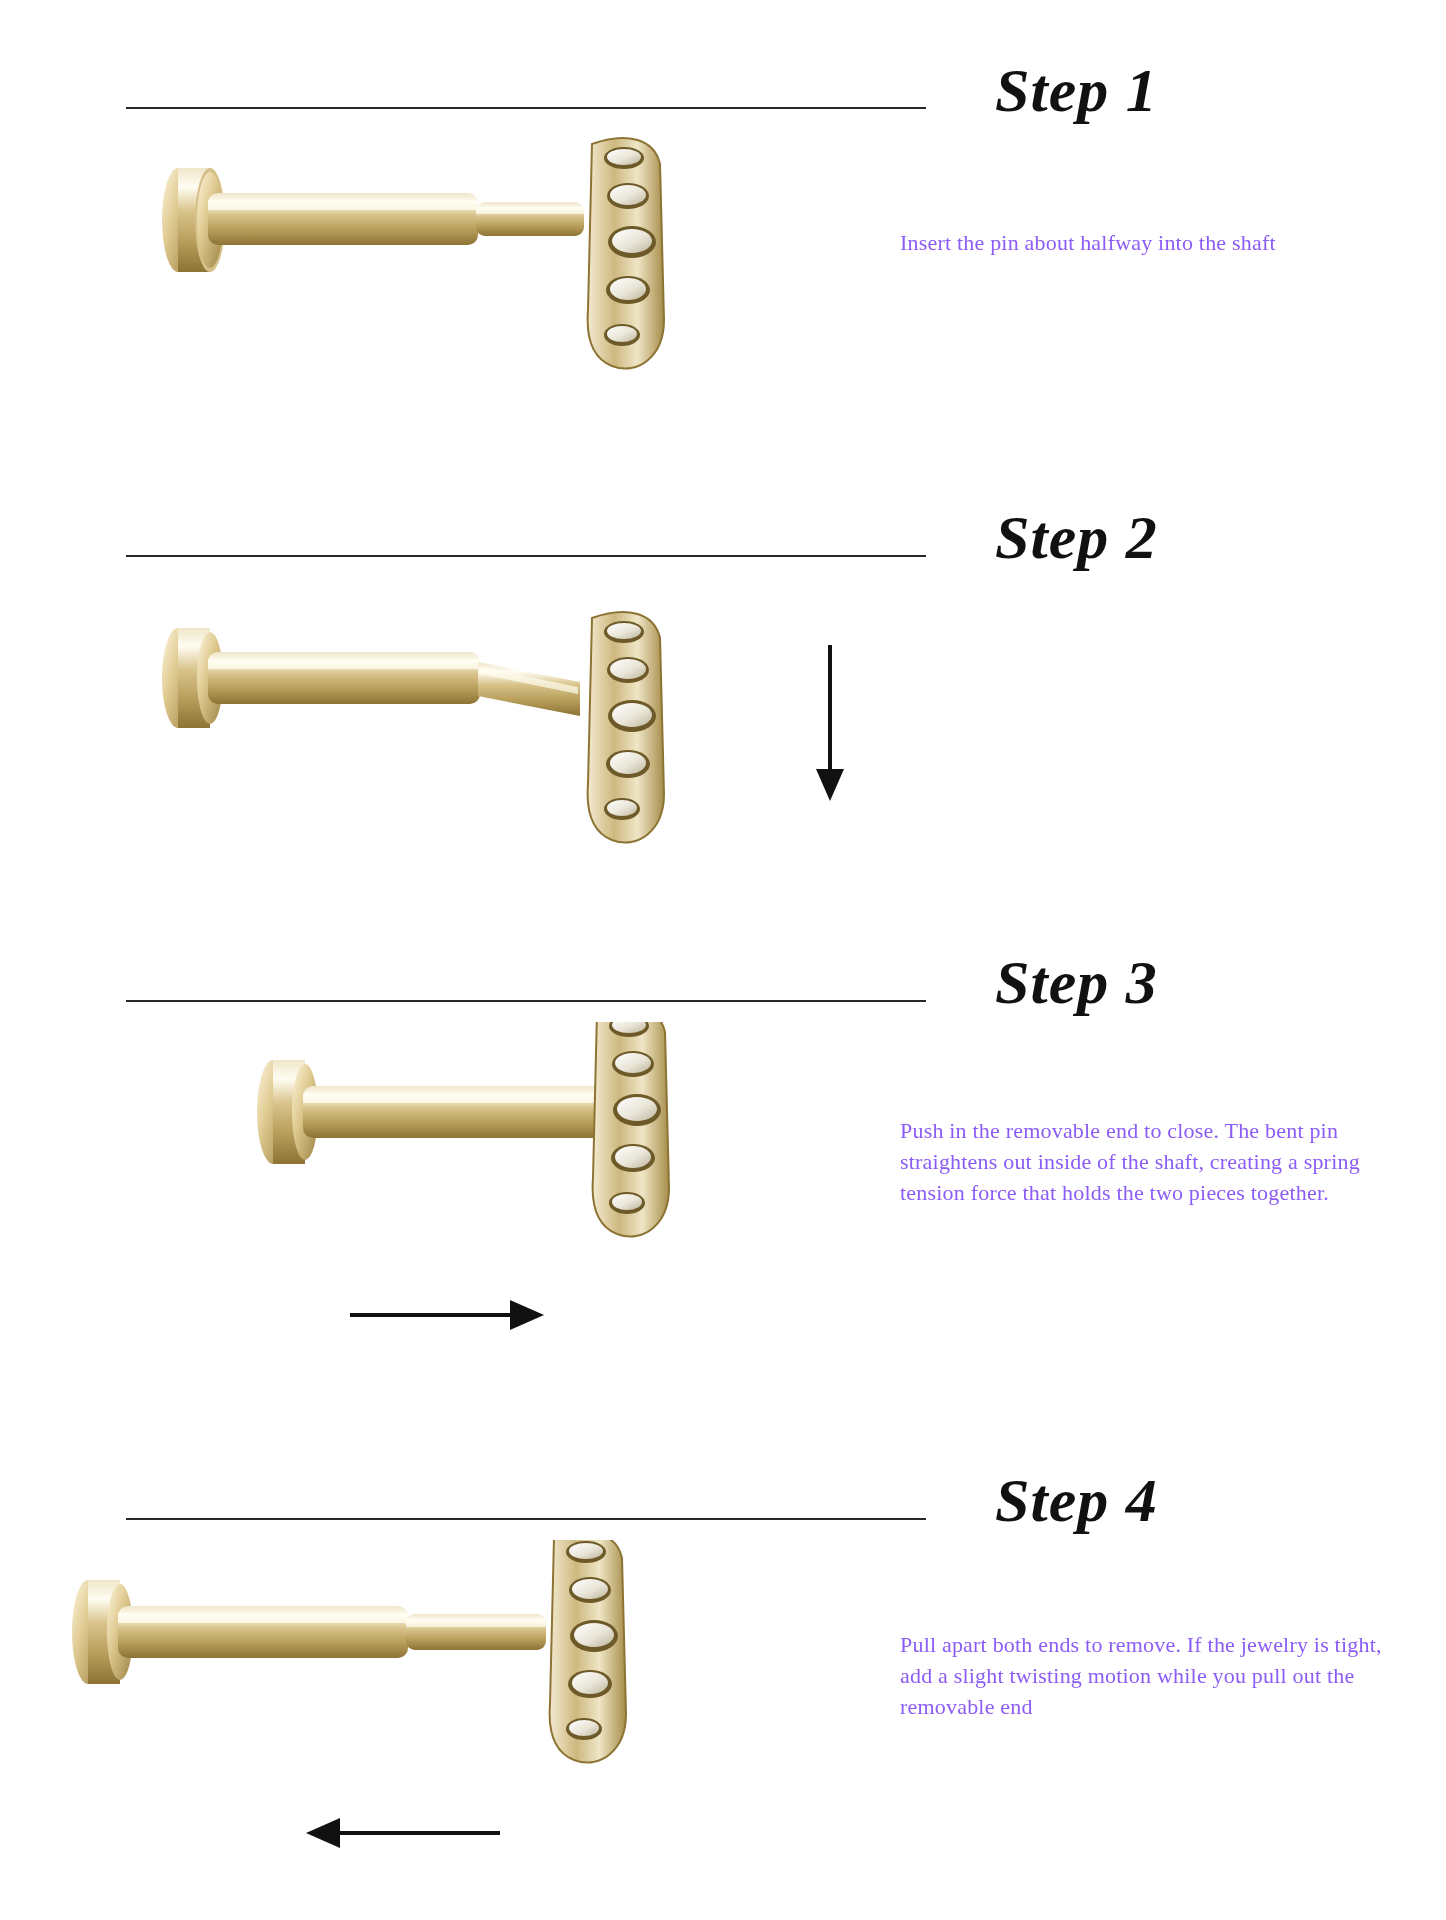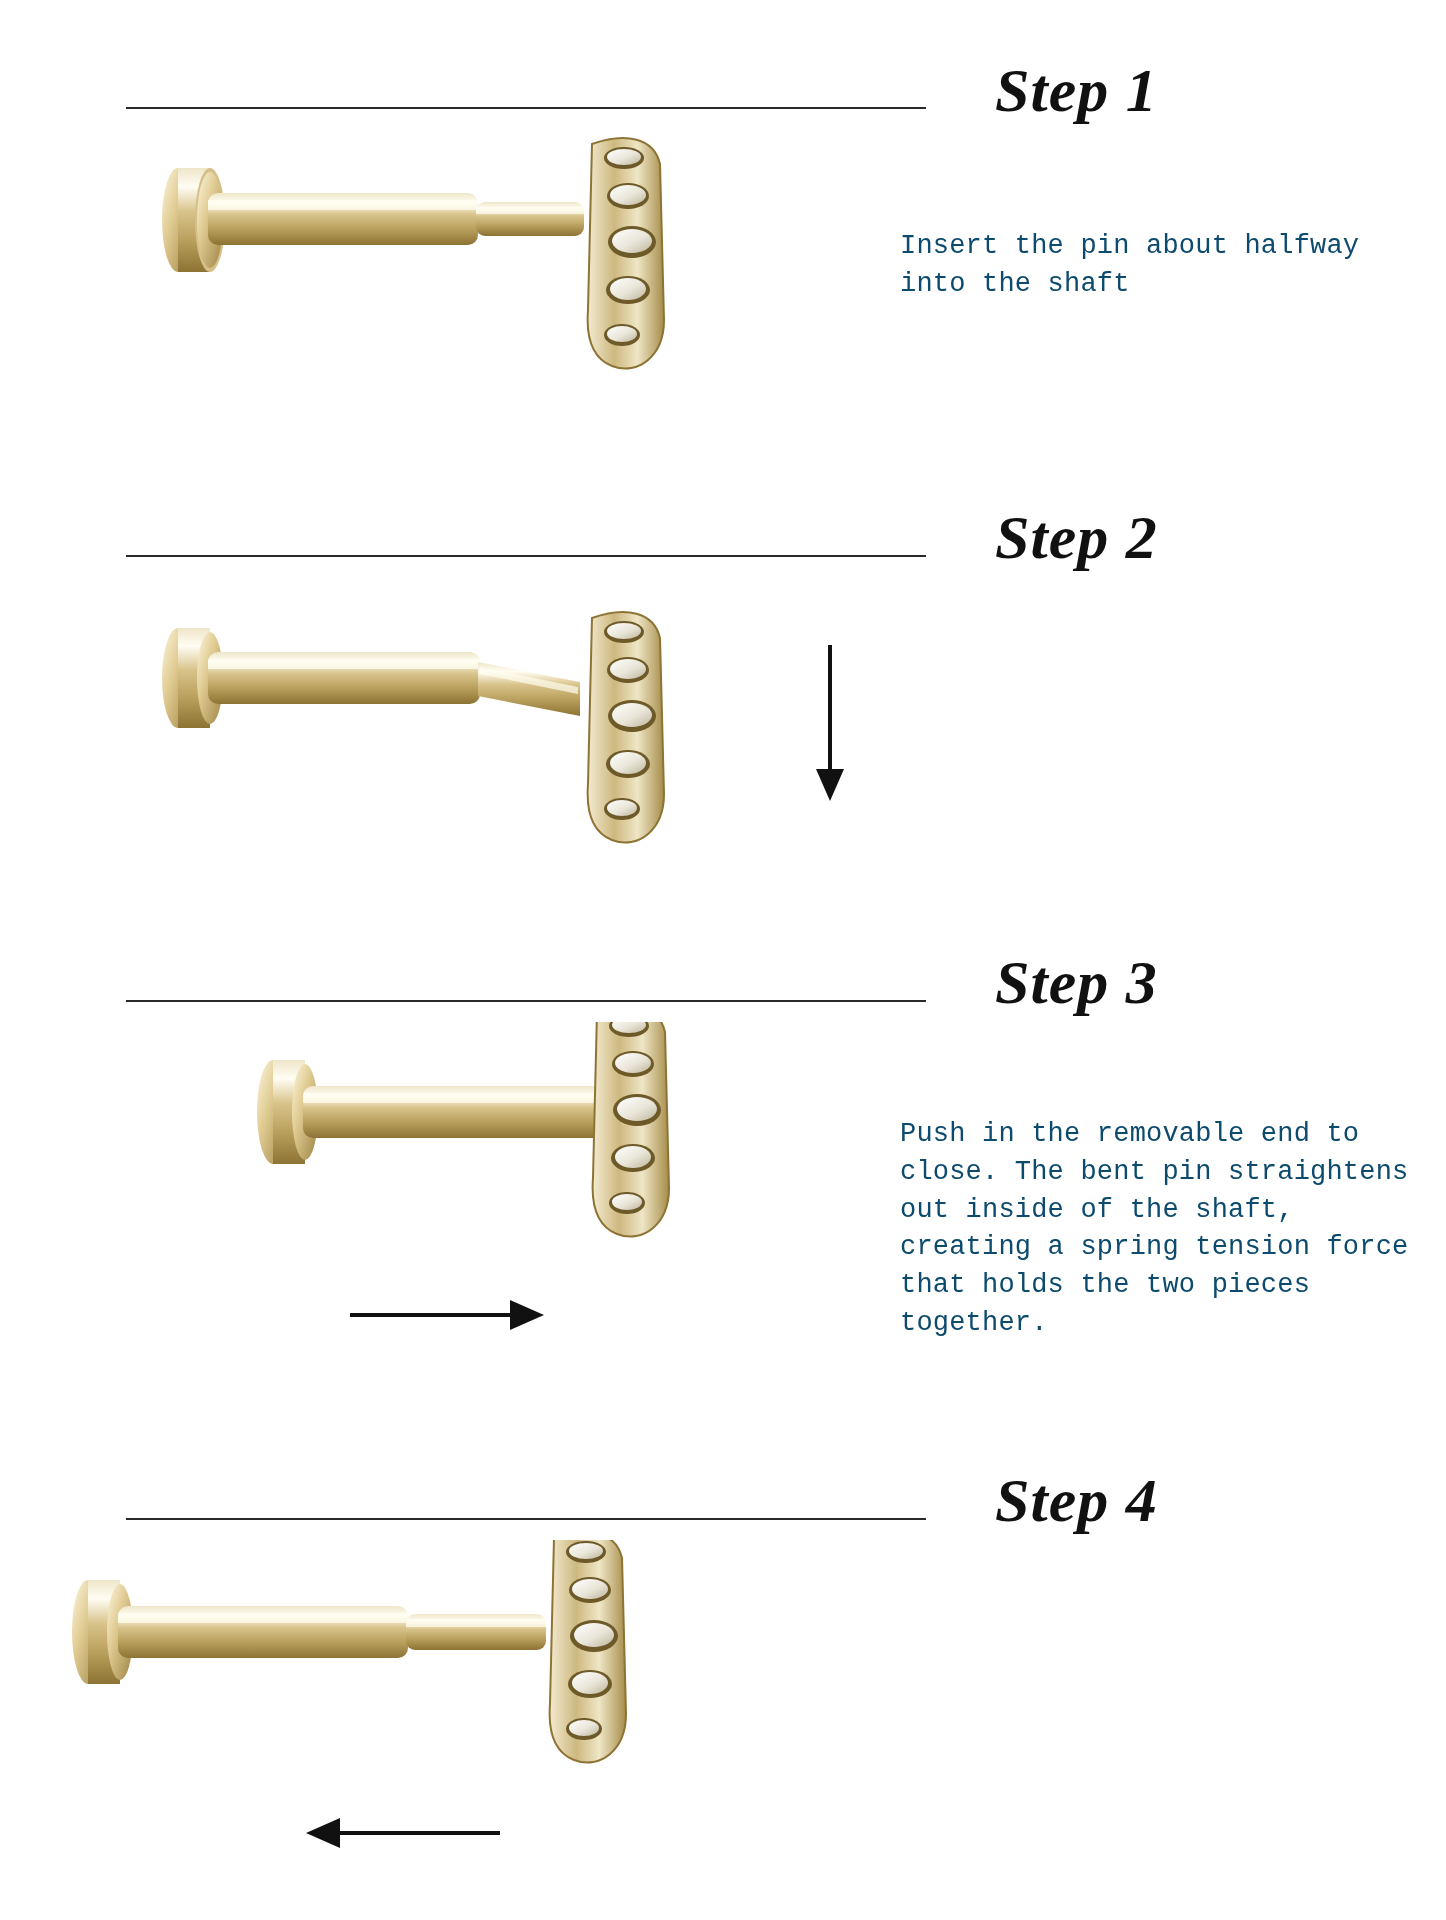--- a/index.html
+++ b/index.html
@@ -41,24 +41,24 @@
     font-style: italic;
     font-weight: 700;
     font-size: 62px;
     letter-spacing: 1px;
     color: #111;
     white-space: nowrap;
   }
 
   .step-text {
     position: absolute;
-    font-family: Liberation Mono, monospace;
-    font-size: 27px;
+    font-family: Liberation Serif, serif;
+    font-size: 22px;
     line-height: 1.40;
-    color: #0c4a6e;
+    color: #8b5cf6;
     width: 500px;
     letter-spacing: 0.2px;
   }
 
   
   .jewel {
     position: absolute;
   }
 
   .arrow-wrap { position: absolute; }
@@ -245,20 +245,21 @@
 
     <svg class="arrow-wrap" style="left:350px;top:340px;" width="200" height="50" viewBox="0 0 200 50">
       <line x1="0" y1="25" x2="168" y2="25" stroke="#111" stroke-width="4"></line>
       <polygon points="194,25 160,10 160,40" fill="#111"></polygon>
     </svg>
   </div>
 
   <div class="step-block" style="top:1430px;height:490px;margin-top:28px;">
     <div class="rule" style="left:126px;top:60px;width:800px;"></div>
     <div class="step-title" style="left:995px;top:7px;">Step 4</div>
+    <div class="step-text" style="left:900px;top:172px;width:510px;">Pull apart both ends to remove. If the jewelry is tight, add a slight twisting motion while you pull out the removable end</div>
 
     <svg class="jewel" style="left:70px;top:82px;" width="700" height="330" viewBox="0 0 700 330">
       <defs>
         <linearGradient id="barG4" x1="0" y1="0" x2="0" y2="1">
           <stop offset="0%" stop-color="#efe6c9"></stop>
           <stop offset="18%" stop-color="#fffdf3"></stop>
           <stop offset="42%" stop-color="#d8c38a"></stop>
           <stop offset="70%" stop-color="#b99f5c"></stop>
           <stop offset="100%" stop-color="#8d7334"></stop>
         </linearGradient>

